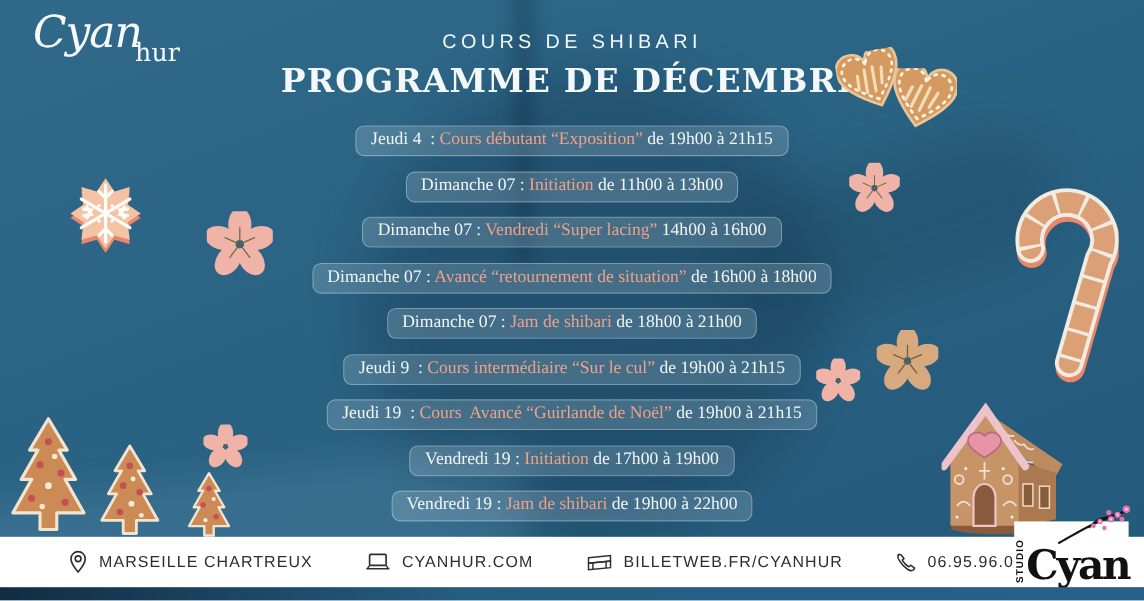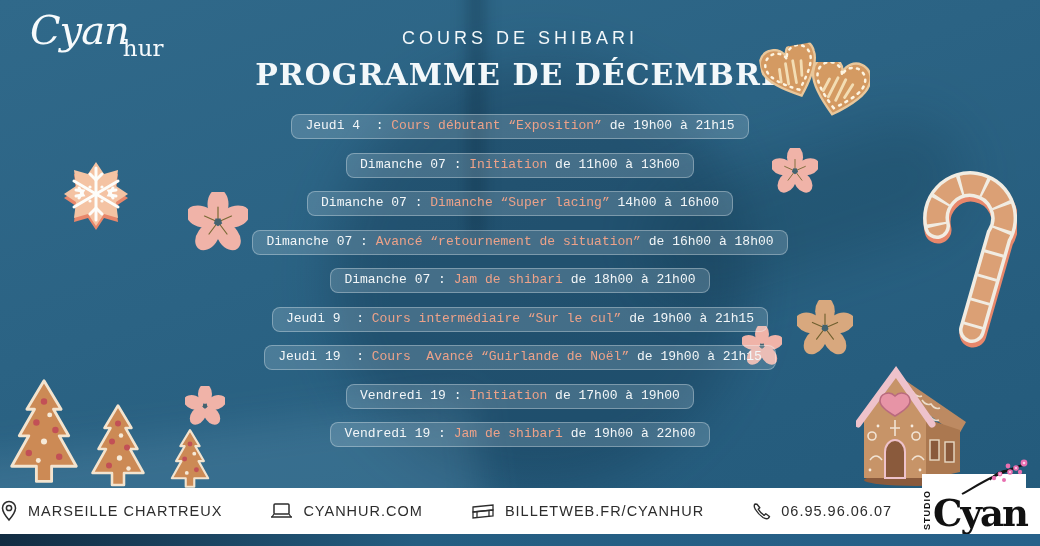--- a/index.html
+++ b/index.html
@@ -32,27 +32,27 @@
   .header { position:absolute; left:0; right:0; top:28px; text-align:center; color:#f3f8fa; }
   .header .subtitle { font-size:18px; letter-spacing:4px; font-weight:400; }
   .header .title { margin-top:8px; font-family:"DejaVu Serif", serif; font-weight:700;
                    font-size:30px; letter-spacing:1px; }
 
   
   .schedule { position:absolute; left:0; right:0; top:114px; display:flex;
               flex-direction:column; align-items:center; gap:13.5px; }
   .row { display:inline-block; padding:3px 13px 5px; border-radius:8px;
          background:rgba(210,228,238,0.20); border:1px solid rgba(255,255,255,0.30);
-         font-family:Liberation Mono, monospace; font-size:13px; color:#f2f6f8;
+         font-family:Liberation Serif, serif; font-size:16px; color:#f2f6f8;
          white-space:pre; }
   .row .course { color:#eda289; }
 
   
   .footer { position:absolute; left:0; right:0; bottom:12px; height:46px; background:#ffffff;
-            display:flex; align-items:center; gap:48px; }
+            display:flex; align-items:center; padding-left:62px; gap:48px; }
   .contact { display:flex; align-items:center; gap:10px; color:#2d2d2d;
              font-size:14.5px; letter-spacing:1px; font-weight:400; }
   .contact svg { display:block; }
 
   .bottom-strip { position:absolute; left:0; right:0; bottom:0; height:12px;
                   background:linear-gradient(90deg,#122c42 0%, #245d81 40%, #27618a 100%); }
 
   
   .niji { position:absolute; right:14px; bottom:14px; width:104px; height:58px; background:#fff; }
   .niji .stack { position:absolute; left:0; bottom:2px; display:flex; align-items:flex-end; }
@@ -286,21 +286,21 @@
         <circle cx="56" cy="66" r="1.4"></circle>
       </g>
   </svg>
 
   <div class="schedule">
 
       <div class="row"><span class="date">Jeudi 4  : </span><span class="course">Cours débutant “Exposition”</span><span class="time"> de 19h00 à 21h15</span></div>
 
       <div class="row"><span class="date">Dimanche 07 : </span><span class="course">Initiation</span><span class="time"> de 11h00 à 13h00</span></div>
 
-      <div class="row"><span class="date">Dimanche 07 : </span><span class="course">Dimanche “Super lacing”</span><span class="time"> 14h00 à 16h00</span></div>
+      <div class="row"><span class="date">Dimanche 07 : </span><span class="course">Vendredi “Super lacing”</span><span class="time"> 14h00 à 16h00</span></div>
 
       <div class="row"><span class="date">Dimanche 07 : </span><span class="course">Avancé “retournement de situation”</span><span class="time"> de 16h00 à 18h00</span></div>
 
       <div class="row"><span class="date">Dimanche 07 : </span><span class="course">Jam de shibari</span><span class="time"> de 18h00 à 21h00</span></div>
 
       <div class="row"><span class="date">Jeudi 9  : </span><span class="course">Cours intermédiaire “Sur le cul”</span><span class="time"> de 19h00 à 21h15</span></div>
 
       <div class="row"><span class="date">Jeudi 19  : </span><span class="course">Cours  Avancé “Guirlande de Noël”</span><span class="time"> de 19h00 à 21h15</span></div>
 
       <div class="row"><span class="date">Vendredi 19 : </span><span class="course">Initiation</span><span class="time"> de 17h00 à 19h00</span></div>

